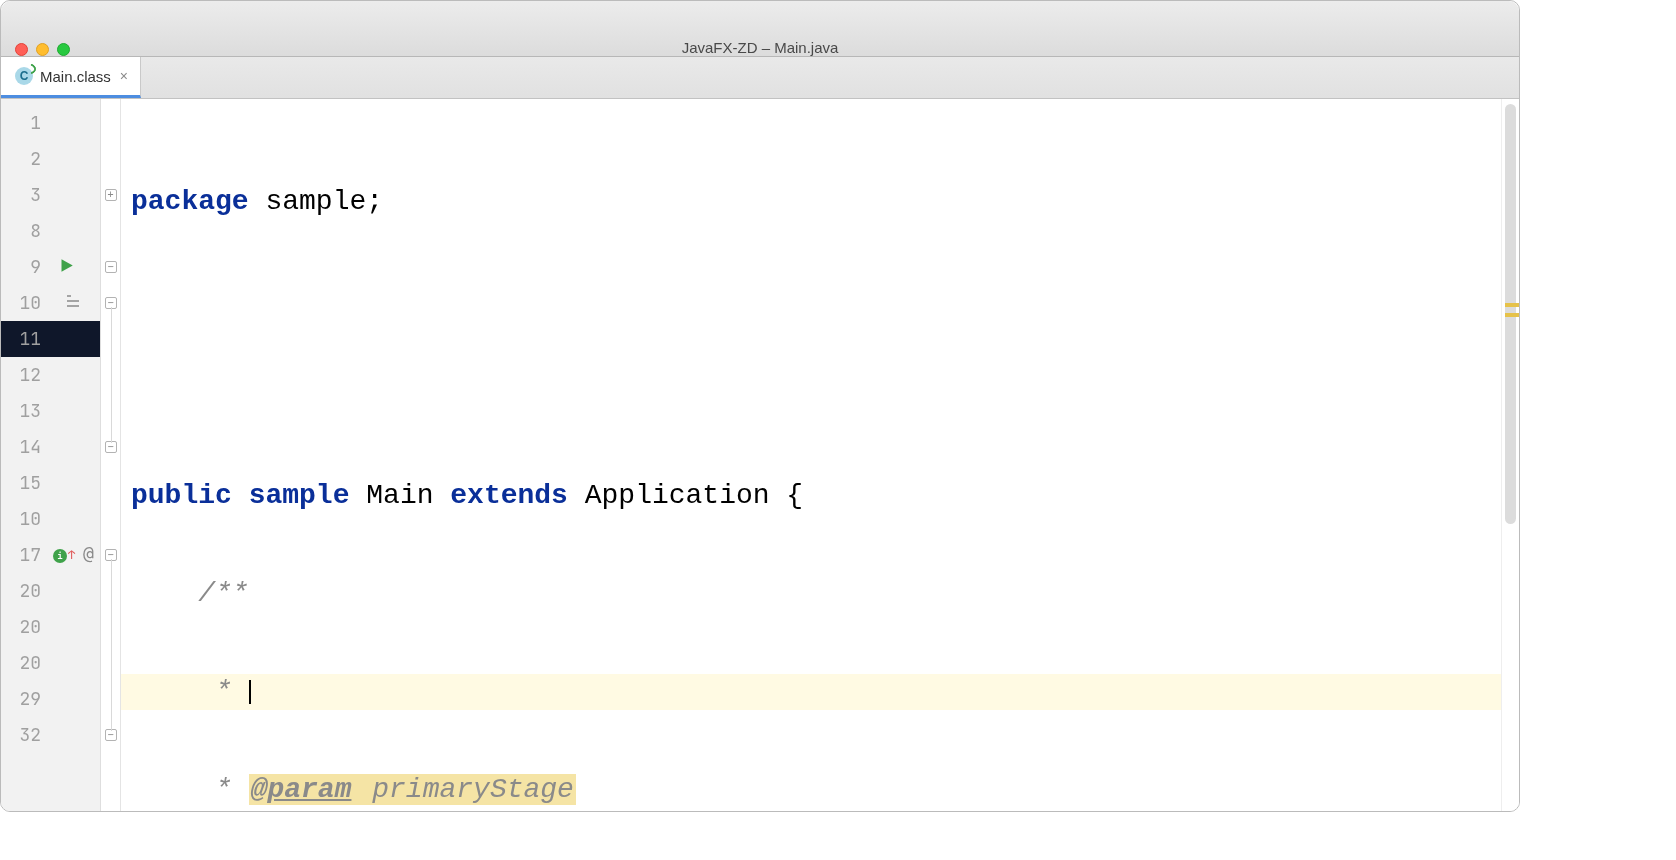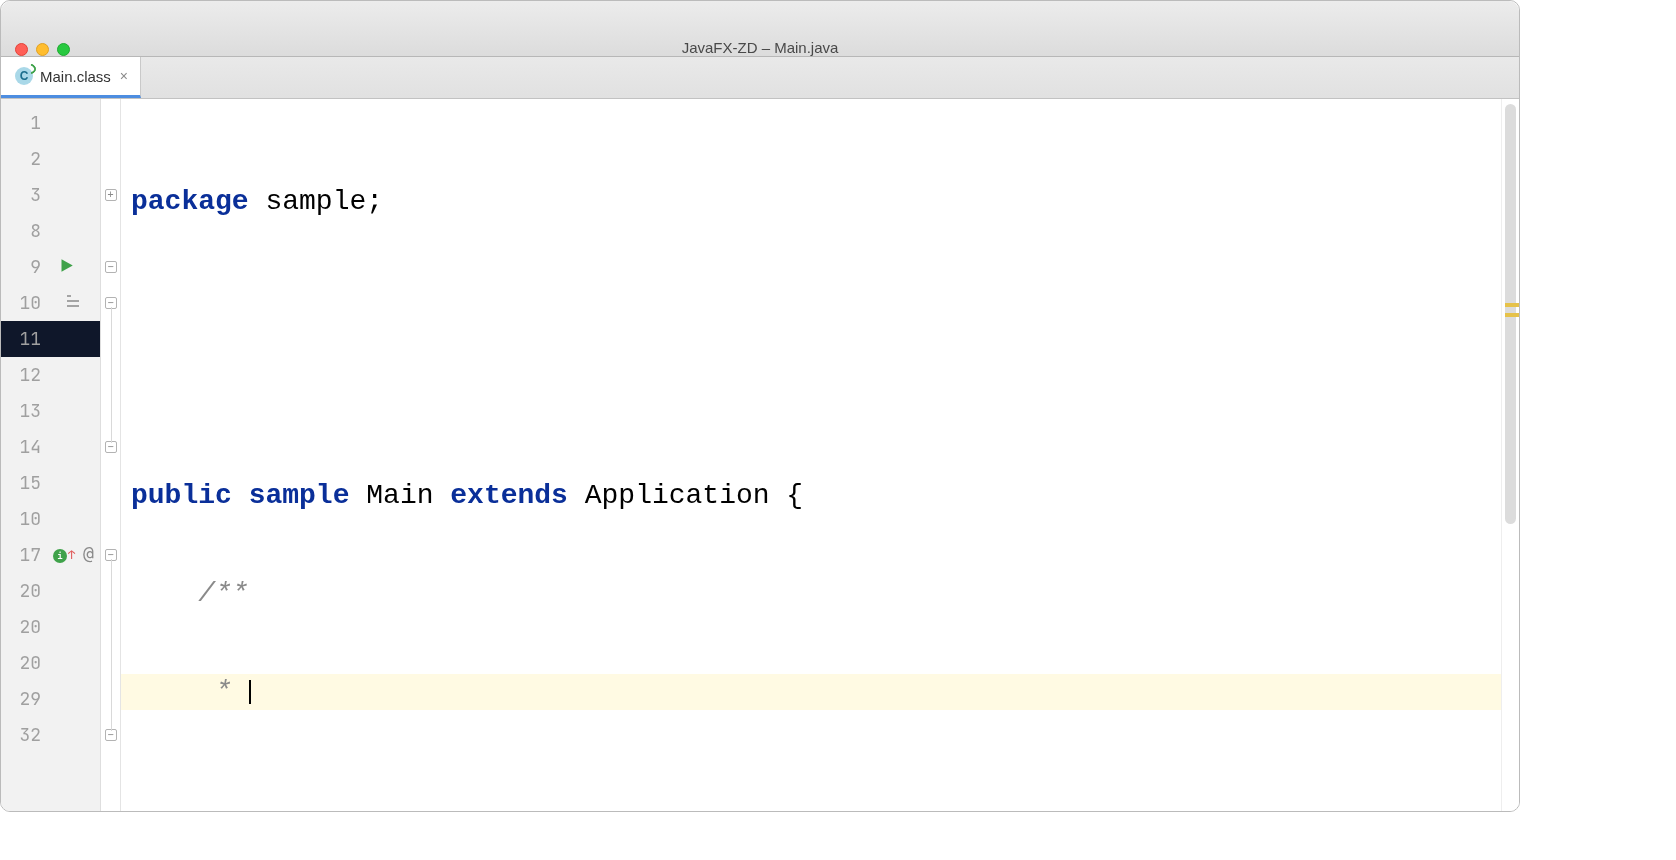--- a/index.html
+++ b/index.html
@@ -319,20 +319,21 @@
       </div>
   </div>
 
   <div class="code">
     <div class="code-row"><span class="kw">package</span><span> sample;</span></div>
     <div class="code-row"></div>
     <div class="code-row"></div>
     <div class="code-row"><span class="kw">public</span> <span class="kw">sample</span><span> Main </span><span class="kw">extends</span><span> Application {</span></div>
     <div class="code-row"><span class="cm">    /**</span></div>
     <div class="code-row hl"><span class="cm">     * </span><span class="caret"></span></div>
+    <div class="code-row"><span class="cm">     * </span><span class="doctag hiy">@param</span><span class="cm hiy"> primaryStage</span></div>
     
     
     
     
     
     
     
     
     
     

